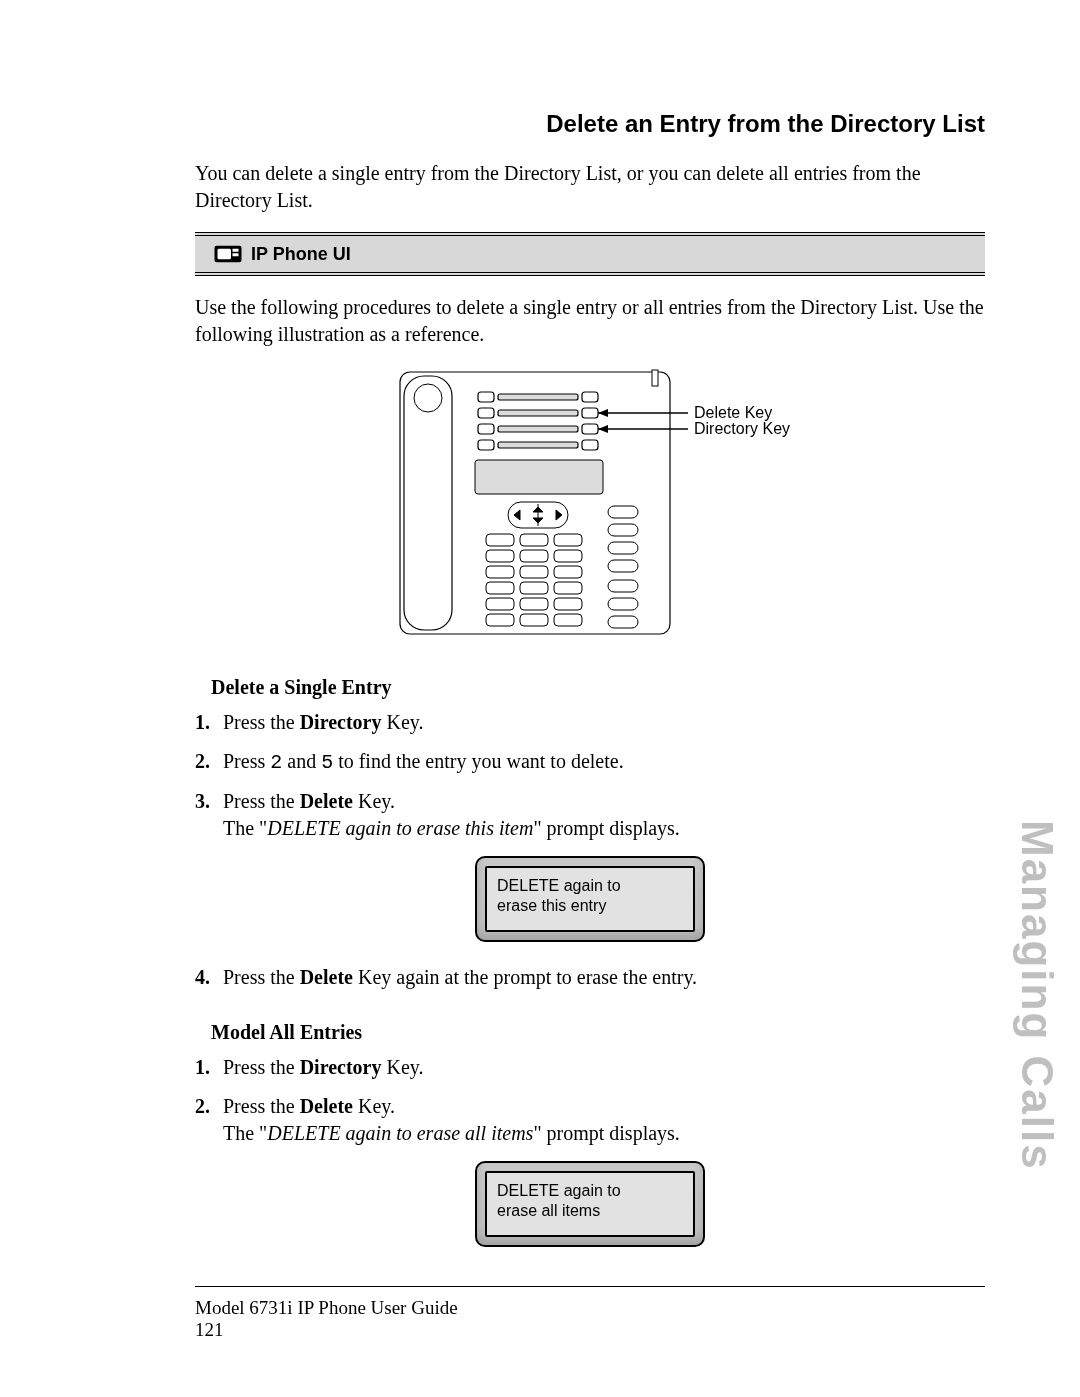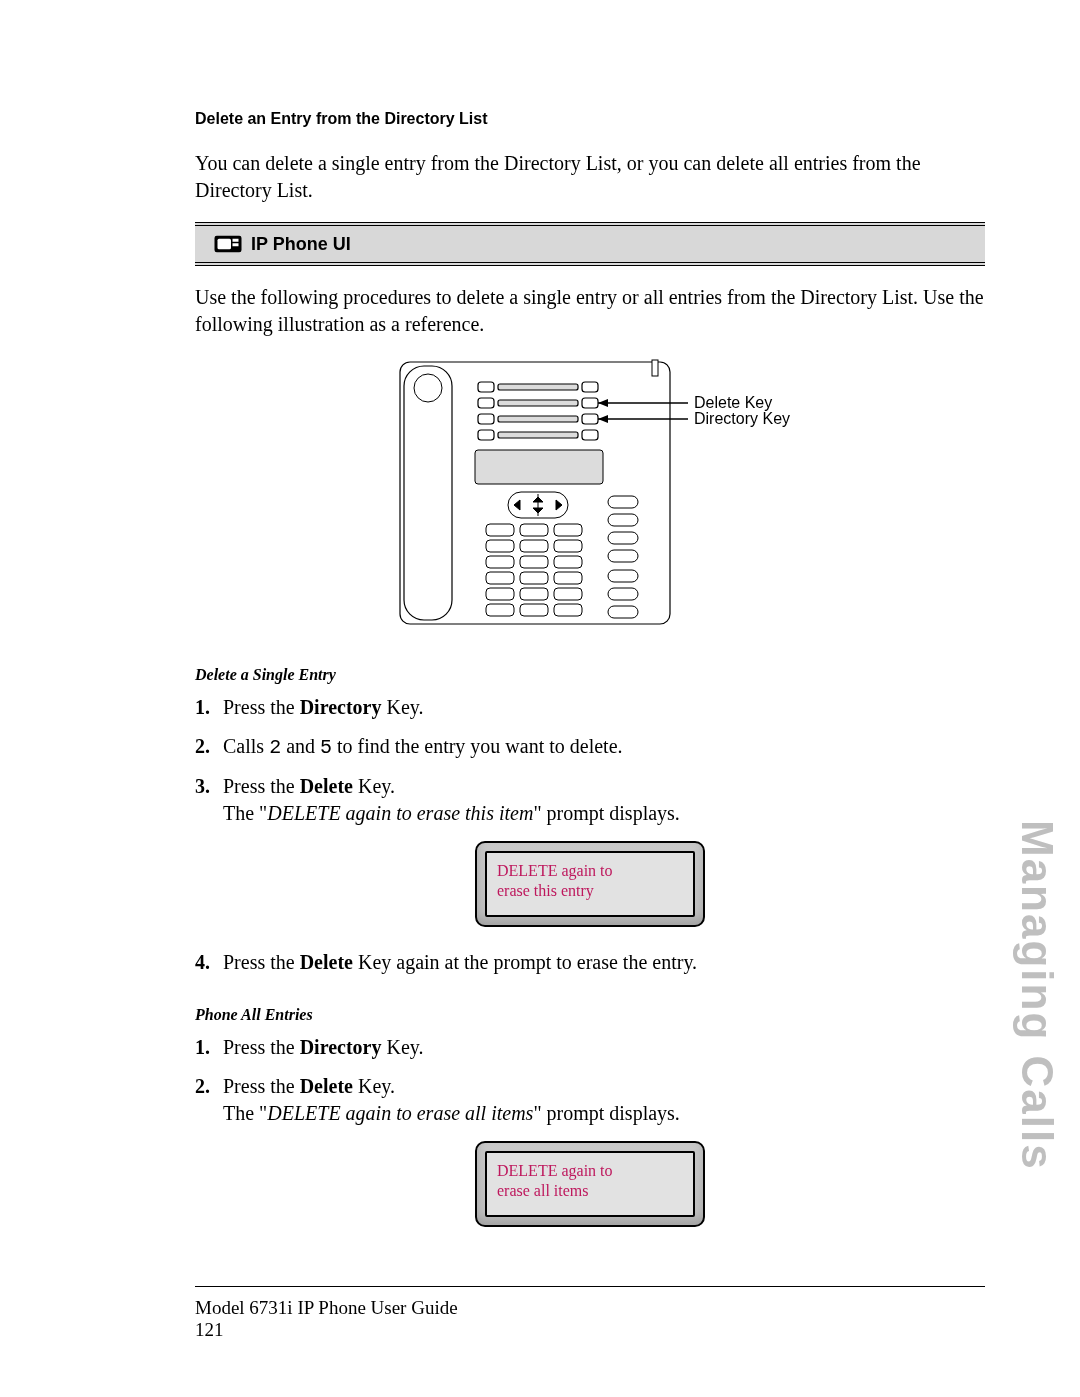--- a/index.html
+++ b/index.html
@@ -15,22 +15,23 @@
   }
   .page {
     padding: 110px 95px 40px 195px;
     position: relative;
     box-sizing: border-box;
     height: 100%;
   }
   .section-heading {
     font-family: Arial, Helvetica, sans-serif;
     font-weight: bold;
-    font-size: 16px;
+    font-size: 24px;
     margin-bottom: 22px;
+    text-align: right;
   }
   p { margin: 0 0 18px 0; line-height: 1.35; }
   .rule-double {
     border-top: 4px double #000;
     border-bottom: 4px double #000;
     background: #d8d8d8;
     padding: 6px 8px 6px 18px;
     display: flex;
     align-items: center;
     margin: 10px 0 18px 0;
@@ -39,24 +40,23 @@
     width: 30px;
     height: 24px;
     margin-right: 8px;
   }
   .rule-double .label {
     font-family: Arial, Helvetica, sans-serif;
     font-weight: bold;
     font-size: 18px;
   }
   .subheading {
-    font-style: italic;
-    font-weight: bold;
-    font-size: 16px;
-    margin: 30px 0 10px 0;
+    font-weight: bold;
+    font-size: 20px;
+    margin: 30px 0 10px 16px;
   }
   .steps {
     list-style: none;
     counter-reset: step;
     padding: 0;
     margin: 0;
   }
   .steps li {
     counter-increment: step;
     position: relative;
@@ -90,24 +90,24 @@
     background: linear-gradient(#c9c9c9, #bfbfbf);
     padding: 8px;
     box-shadow: inset 0 -6px 10px rgba(0,0,0,0.15);
   }
   .lcd-inner {
     border: 2px solid #000;
     border-radius: 2px;
     background: #e2e2e2;
     padding: 8px 10px;
     min-height: 46px;
-    font-family: Liberation Serif, serif;
+    font-family: Liberation Sans, sans-serif;
     font-size: 16px;
     line-height: 1.25;
-    color: #be185d;
+    color: #000000;
     text-align: left;
   }
 
   .side-tab {
     position: absolute;
     right: 18px;
     top: 820px;
     font-family: Arial, Helvetica, sans-serif;
     font-weight: bold;
     font-size: 44px;
@@ -227,21 +227,21 @@
       <text x="334" y="68" font-family="Arial" font-size="16">Directory Key</text>
     </svg>
   </div>
 
   <div class="subheading">Delete a Single Entry</div>
   <ol class="steps">
     <li>
       <span>Press the </span><span class="boldname">Directory</span><span> Key.</span>
     </li>
     <li>
-      <span>Calls </span><span class="fixedw">2</span><span> and </span><span class="fixedw">5</span><span> to find the entry you want to delete.</span>
+      <span>Press </span><span class="fixedw">2</span><span> and </span><span class="fixedw">5</span><span> to find the entry you want to delete.</span>
     </li>
     <li>
       <span>Press the </span><span class="boldname">Delete</span><span> Key.</span><br>
       <span>The "</span><span class="italicq">DELETE again to erase this item</span><span>" prompt displays.</span>
     </li>
   </ol>
 
   <div class="lcd-figure">
     <div class="lcd-outer">
         <div class="lcd-inner">
@@ -250,21 +250,21 @@
     </div>
       </div>
   </div>
 
   <ol class="steps" style="counter-reset: step 3; font-family: Liberation Serif, serif;">
     <li>
       <span>Press the </span><span class="boldname">Delete</span><span> Key again at the prompt to erase the entry.</span>
     </li>
   </ol>
 
-  <div class="subheading">Phone All Entries</div>
+  <div class="subheading">Model All Entries</div>
   <ol class="steps">
     <li>
       <span>Press the </span><span class="boldname">Directory</span><span> Key.</span>
     </li>
     <li>
       <span>Press the </span><span class="boldname">Delete</span><span> Key.</span><br>
       <span>The "</span><span class="italicq">DELETE again to erase all items</span><span>" prompt displays.</span>
     </li>
   </ol>
 

